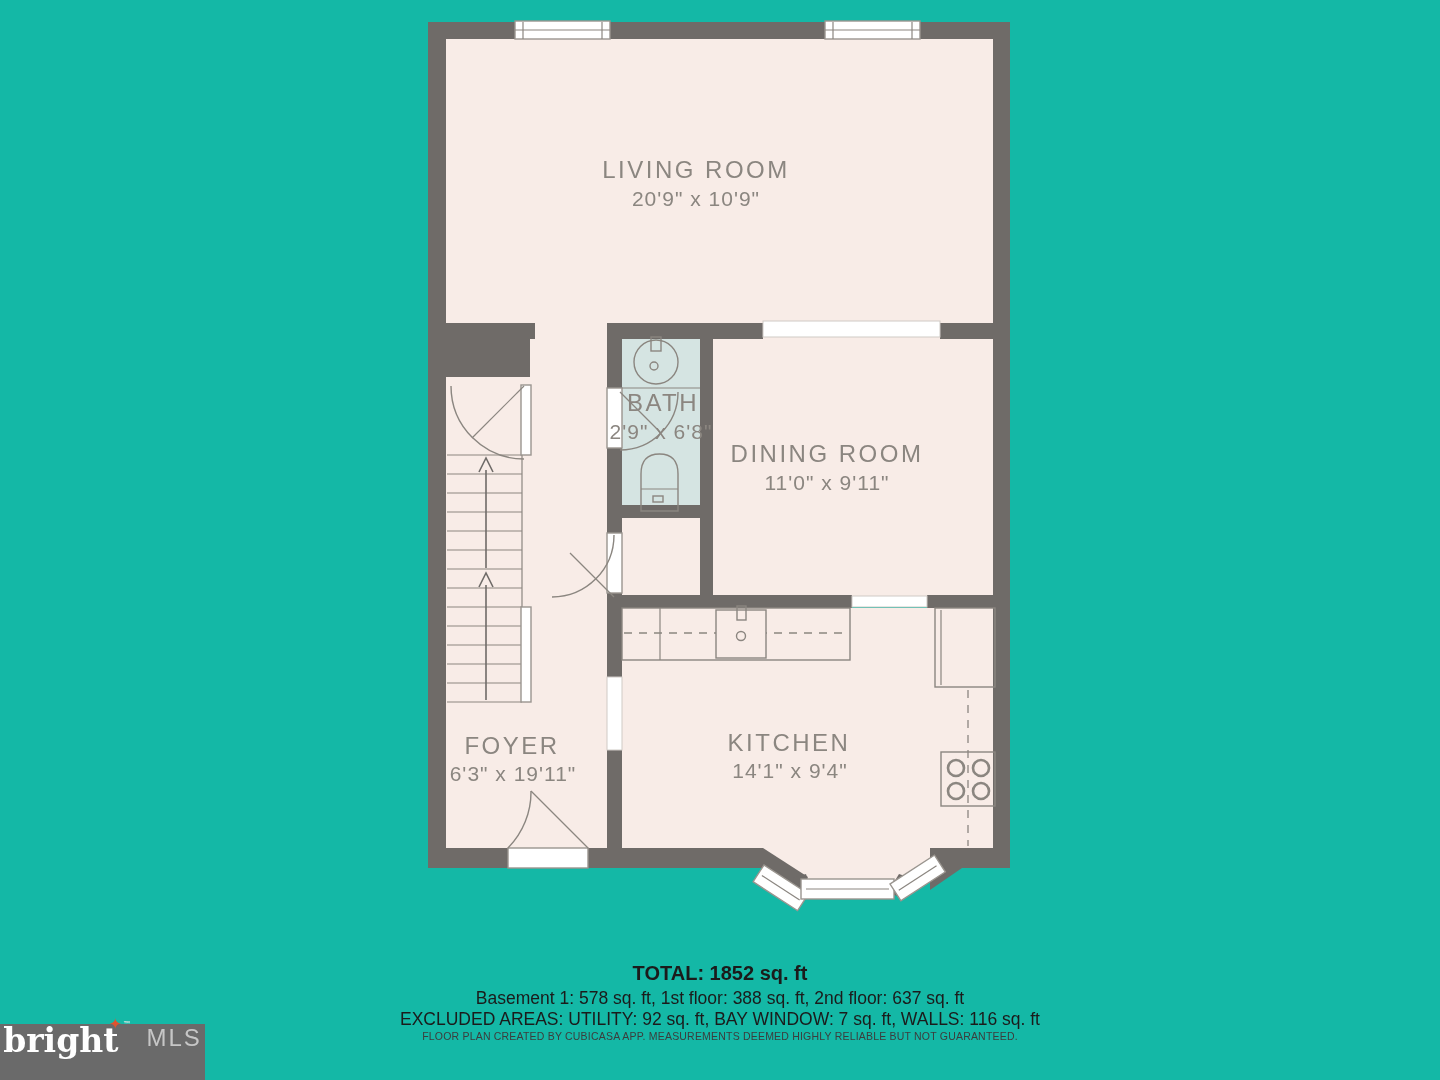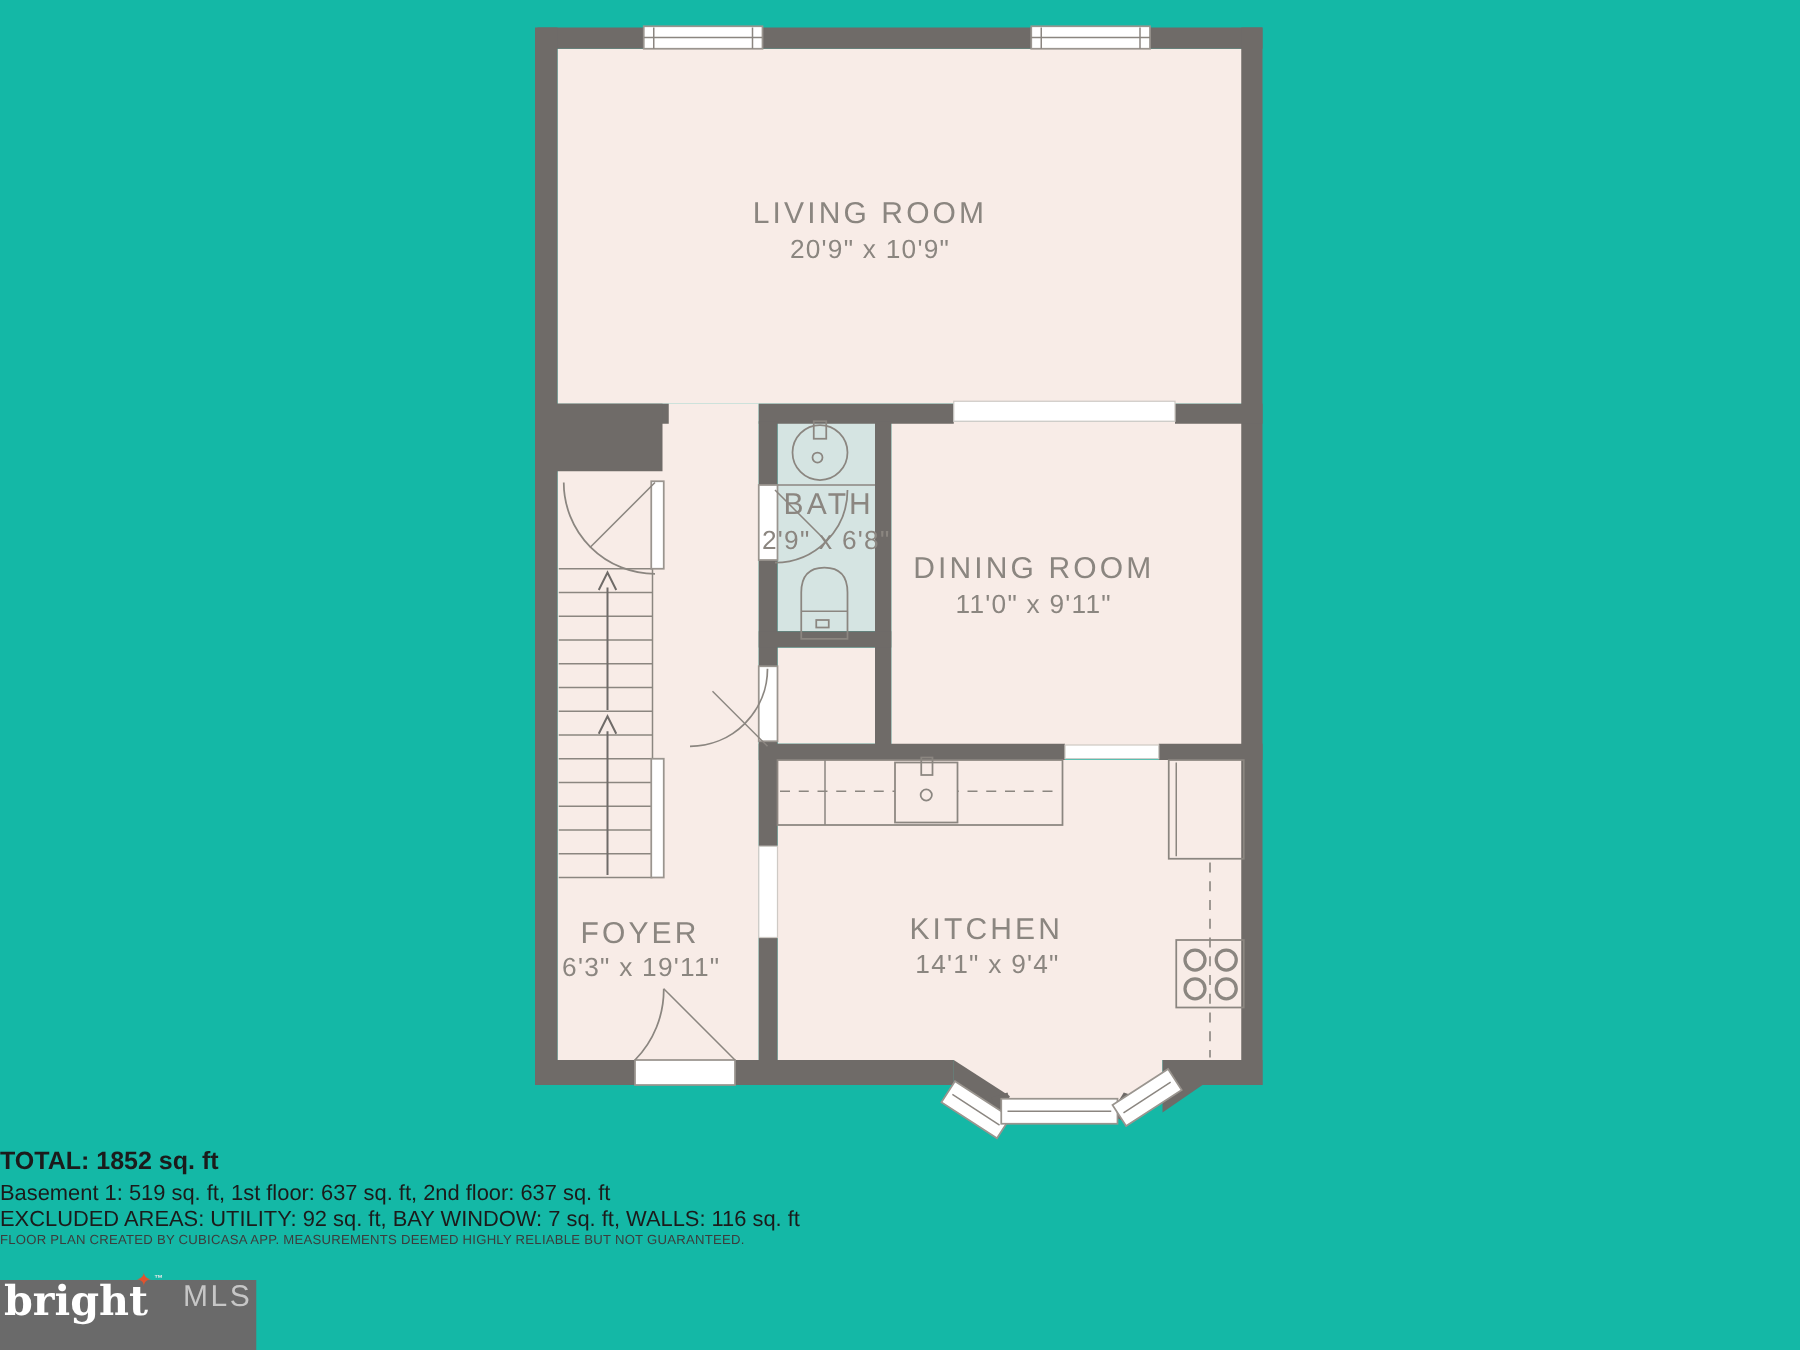--- a/index.html
+++ b/index.html
@@ -18,21 +18,21 @@
   .dash{fill:none;stroke:var(--fixture,#8b8680);stroke-width:1.3;stroke-dasharray:8 7;}
   .thin{stroke:var(--fixture,#8b8680);stroke-width:1.2;}
   .arrow{fill:none;stroke:#6f6b68;stroke-width:1.6;}
 
   text.roomname{fill:var(--label,#8b8680);font-family:"Liberation Sans",sans-serif;
     font-size:24px;letter-spacing:2.5px;text-anchor:middle;}
   text.roomdims{fill:var(--label,#8b8680);font-family:"Liberation Sans",sans-serif;
     font-size:21px;letter-spacing:1px;text-anchor:middle;}
 
   
-  .summary{position:absolute;left:0;right:0;top:918px;color:#1b1b1b;}
+  .summary{position:absolute;left:0;right:0;top:962px;text-align:center;color:#1b1b1b;}
   .summary .total{font-size:20px;font-weight:bold;margin-bottom:3px;}
   .summary .line{font-size:17.5px;line-height:21px;}
   .summary .disclaimer{font-size:10.5px;color:#3c3c3c;letter-spacing:.2px;}
 
   
   .logo{position:absolute;left:0;top:1024px;width:205px;height:56px;
         background:var(--logo-bg,#6a6a6a);display:flex;justify-content:center;}
   .logo-bright{position:relative;font-family:"DejaVu Serif","Liberation Serif",serif;
         font-weight:bold;font-size:33px;color:#fff;line-height:1;}
   .logo-spark{position:absolute;right:-3px;top:-7px;color:var(--logo-orange,#e0532e);
@@ -193,21 +193,21 @@
       <text class="roomname" x="512" y="754">FOYER</text>
       <text class="roomdims" x="513" y="781">6'3" x 19'11"</text>
 
       <text class="roomname" x="789" y="751">KITCHEN</text>
       <text class="roomdims" x="790" y="778">14'1" x 9'4"</text>
     </g>
   </svg>
 
   <div class="summary">
     <div class="total">TOTAL: 1852 sq. ft</div>
-    <div class="line">Basement 1: 519 sq. ft, 1st floor: 637 sq. ft, 2nd floor: 637 sq. ft</div>
+    <div class="line">Basement 1: 578 sq. ft, 1st floor: 388 sq. ft, 2nd floor: 637 sq. ft</div>
     <div class="line">EXCLUDED AREAS: UTILITY: 92 sq. ft, BAY WINDOW: 7 sq. ft, WALLS: 116 sq. ft</div>
     <div class="disclaimer">FLOOR PLAN CREATED BY CUBICASA APP. MEASUREMENTS DEEMED HIGHLY RELIABLE BUT NOT GUARANTEED.</div>
   </div>
 
   <div class="logo">
     <span class="logo-bright"><span>bright</span><span class="logo-spark">✦</span><span class="logo-tm">™</span></span>
     <span class="logo-mls">MLS</span>
   </div>
 
 </div>

